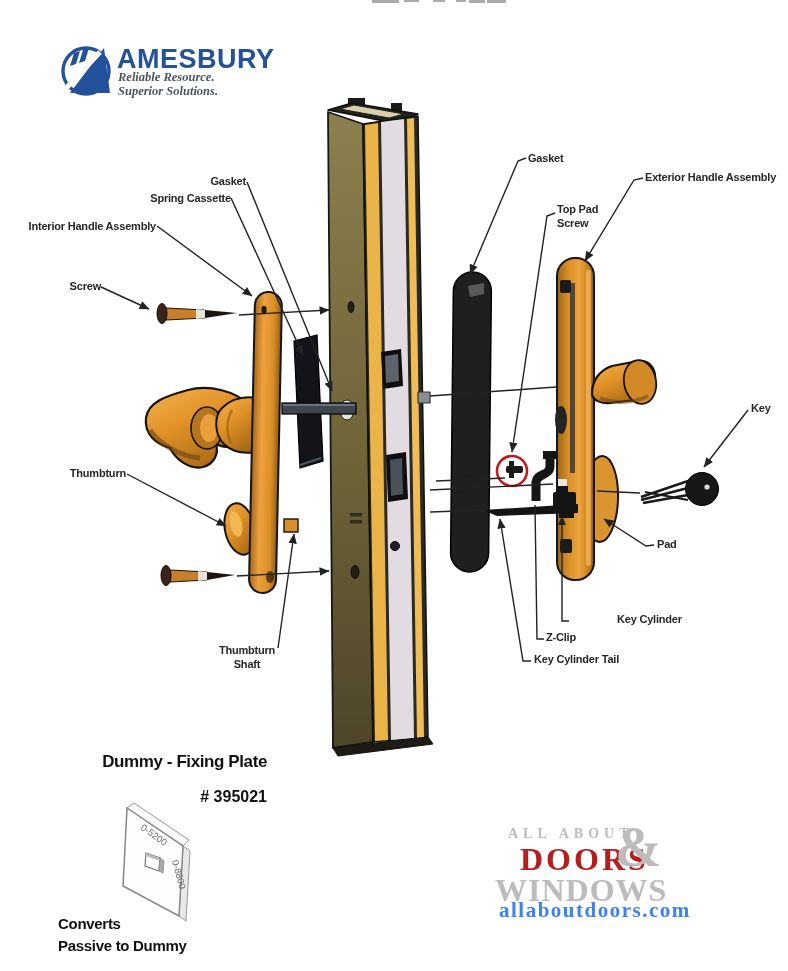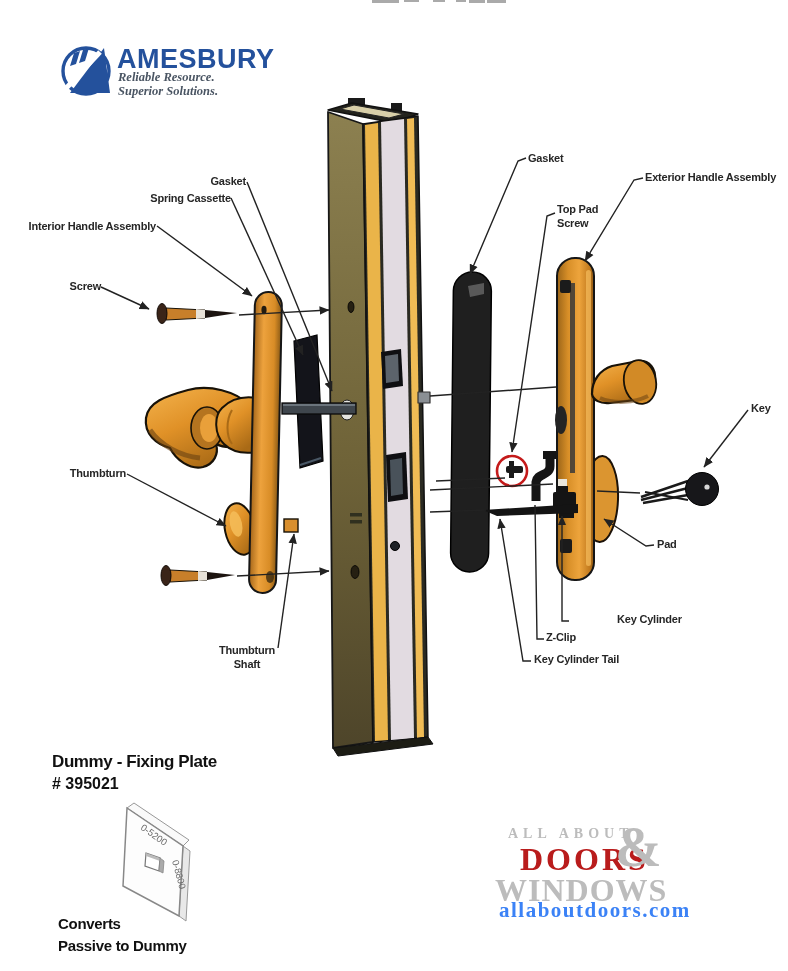--- a/index.html
+++ b/index.html
@@ -7,24 +7,24 @@
         font-family:"Liberation Sans",sans-serif;}
   svg{position:absolute;left:0;top:0;}
   .lbl{position:absolute;font:bold 11px "Liberation Sans",sans-serif;color:#262626;
        letter-spacing:-0.2px;white-space:nowrap;line-height:14px;}
   .r{text-align:right;}
   .c{text-align:center;}
   .brand{position:absolute;left:117px;top:44px;font:bold 27px "Liberation Sans",sans-serif;
          letter-spacing:0.5px;}
   .tagline{position:absolute;left:118px;top:70px;font:italic 600 12.5px "Liberation Serif",serif;
            line-height:14px;}
-  .pinfo{position:absolute;left:52px;top:752px;width:215px;text-align:left;
+  .pinfo{position:absolute;left:52px;top:752px;width:215px;text-align:right;
          font-family:"Liberation Sans",sans-serif;color:#111;}
   .pinfo .t1{font-size:17px;font-weight:bold;letter-spacing:-0.4px;}
-  .pinfo .t2{font-size:16px;font-weight:bold;margin-top:3px;}
+  .pinfo .t2{font-size:16px;font-weight:bold;margin-top:16px;}
   .pnote{position:absolute;left:58px;top:913px;font:bold 15px "Liberation Sans",sans-serif;
          color:#111;line-height:22px;letter-spacing:-0.3px;}
   .wm{position:absolute;font-family:"Liberation Serif",serif;font-weight:bold;}
 </style>
 </head>
 <body>
 
 <div id="page">
 
 <svg width="788" height="971" viewBox="0 0 788 971">

